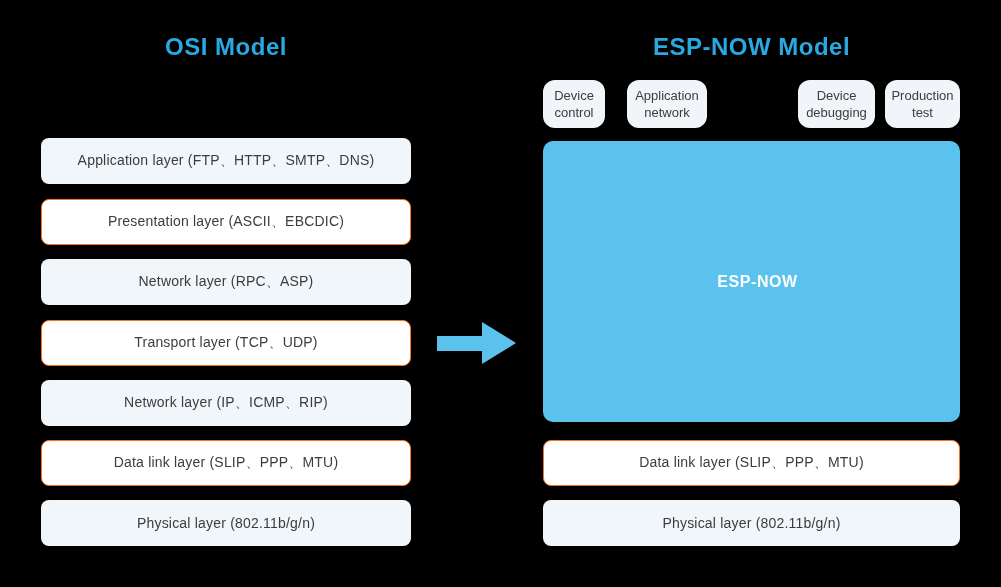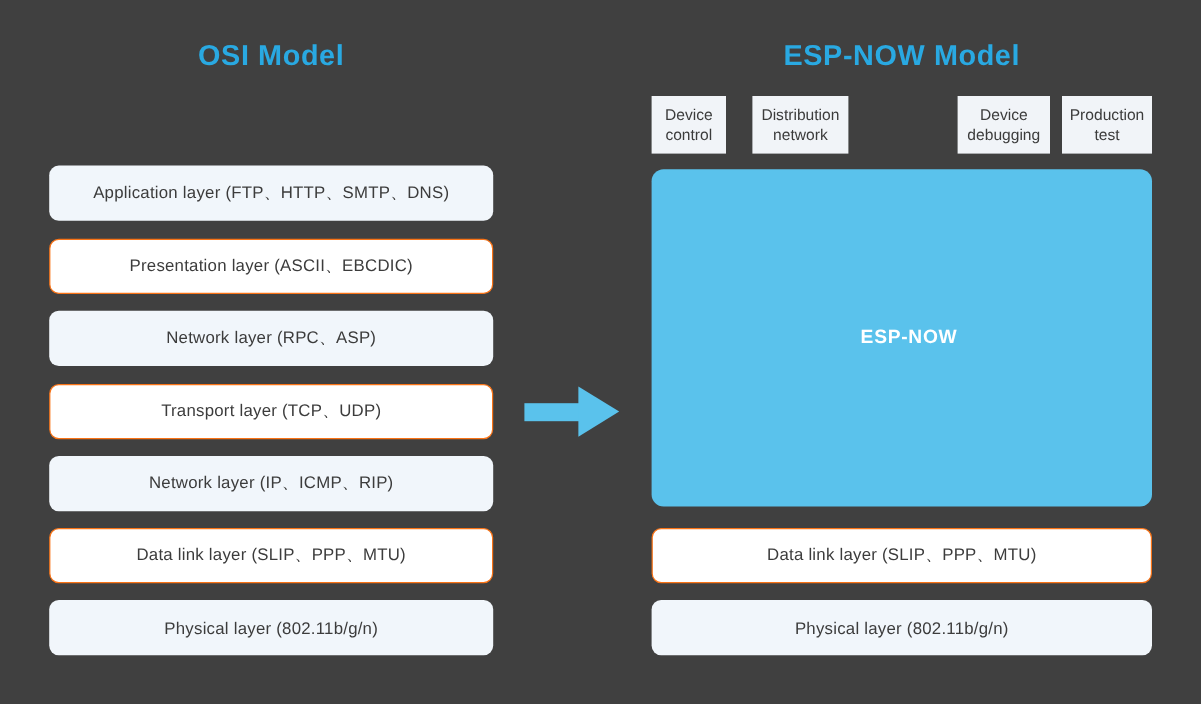--- a/index.html
+++ b/index.html
@@ -1,21 +1,21 @@
 <!DOCTYPE html>
 <html><head>
 <meta charset="utf-8">
 <style>
   * { margin: 0; padding: 0; box-sizing: border-box; }
   html, body { background: #ffffff; }
   .canvas {
     position: relative;
     width: 1001px;
     height: 587px;
-    background: #404040;
+    background: #000000;
     font-family: "Liberation Sans", sans-serif;
     overflow: hidden;
   }
   .title {
     position: absolute;
     top: 33px;
     font-size: 24px;
     font-weight: 700;
     color: #29a9e2;
     text-align: center;
@@ -38,21 +38,21 @@
   .layer.fill { background: #f1f6fb; }
   .layer.outline { background: #ffffff; border: 1px solid #f97316; }
   .osi-col { left: 41px; width: 370px; }
   .esp-col { left: 543px; width: 417px; }
 
   .chip {
     position: absolute;
     top: 80px;
     height: 48px;
     background: #f1f4f8;
-    border-radius: 0;
+    border-radius: 12px;
     display: flex;
     align-items: center;
     justify-content: center;
     text-align: center;
     font-size: 13px;
     line-height: 17px;
     color: #3c3c3c;
   }
 
   .esp-box {
@@ -106,21 +106,21 @@
   <div class="layer outline osi-col" style="top:320px">Transport layer (TCP、UDP)</div>
   <div class="layer outline osi-col" style="top:440px">Data link layer (SLIP、PPP、MTU)</div>
   <div class="layer fill osi-col" style="top:500px">Physical layer (802.11b/g/n)</div>
 
   <div class="arrow">
     <div class="arrow-shaft"></div>
     <div class="arrow-head"></div>
   </div>
 
   <div class="chip" style="left:543px;width:62px">Device control</div>
-  <div class="chip" style="left:627px;width:80px">Distribution network</div>
+  <div class="chip" style="left:627px;width:80px">Application network</div>
   <div class="chip" style="left:798px;width:77px">Device debugging</div>
   <div class="chip" style="left:885px;width:75px">Production test</div>
 
   <div class="esp-box">
     <span class="esp-box-label">ESP-NOW</span>
   </div>
 
   <div class="layer outline esp-col" style="top:440px">Data link layer (SLIP、PPP、MTU)</div>
   <div class="layer fill esp-col" style="top:500px">Physical layer (802.11b/g/n)</div>
 

